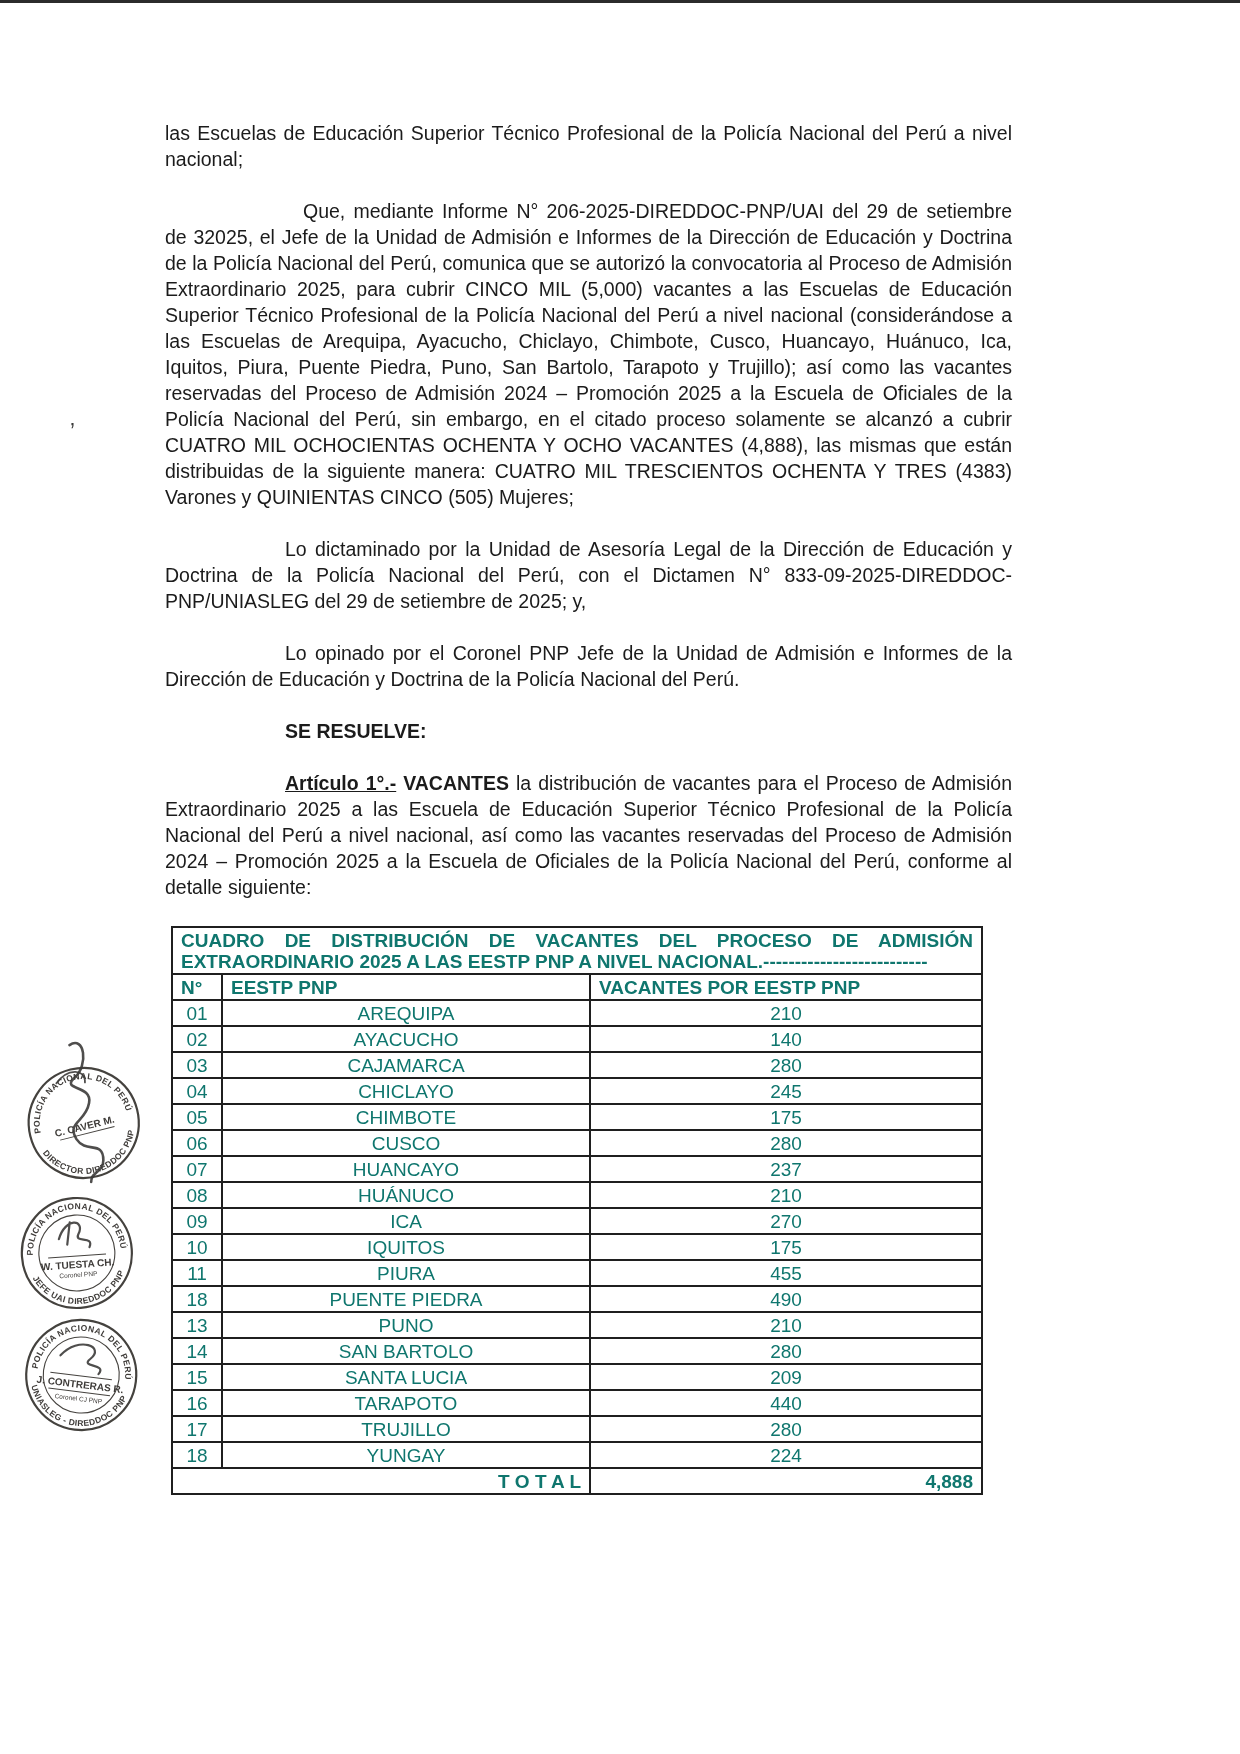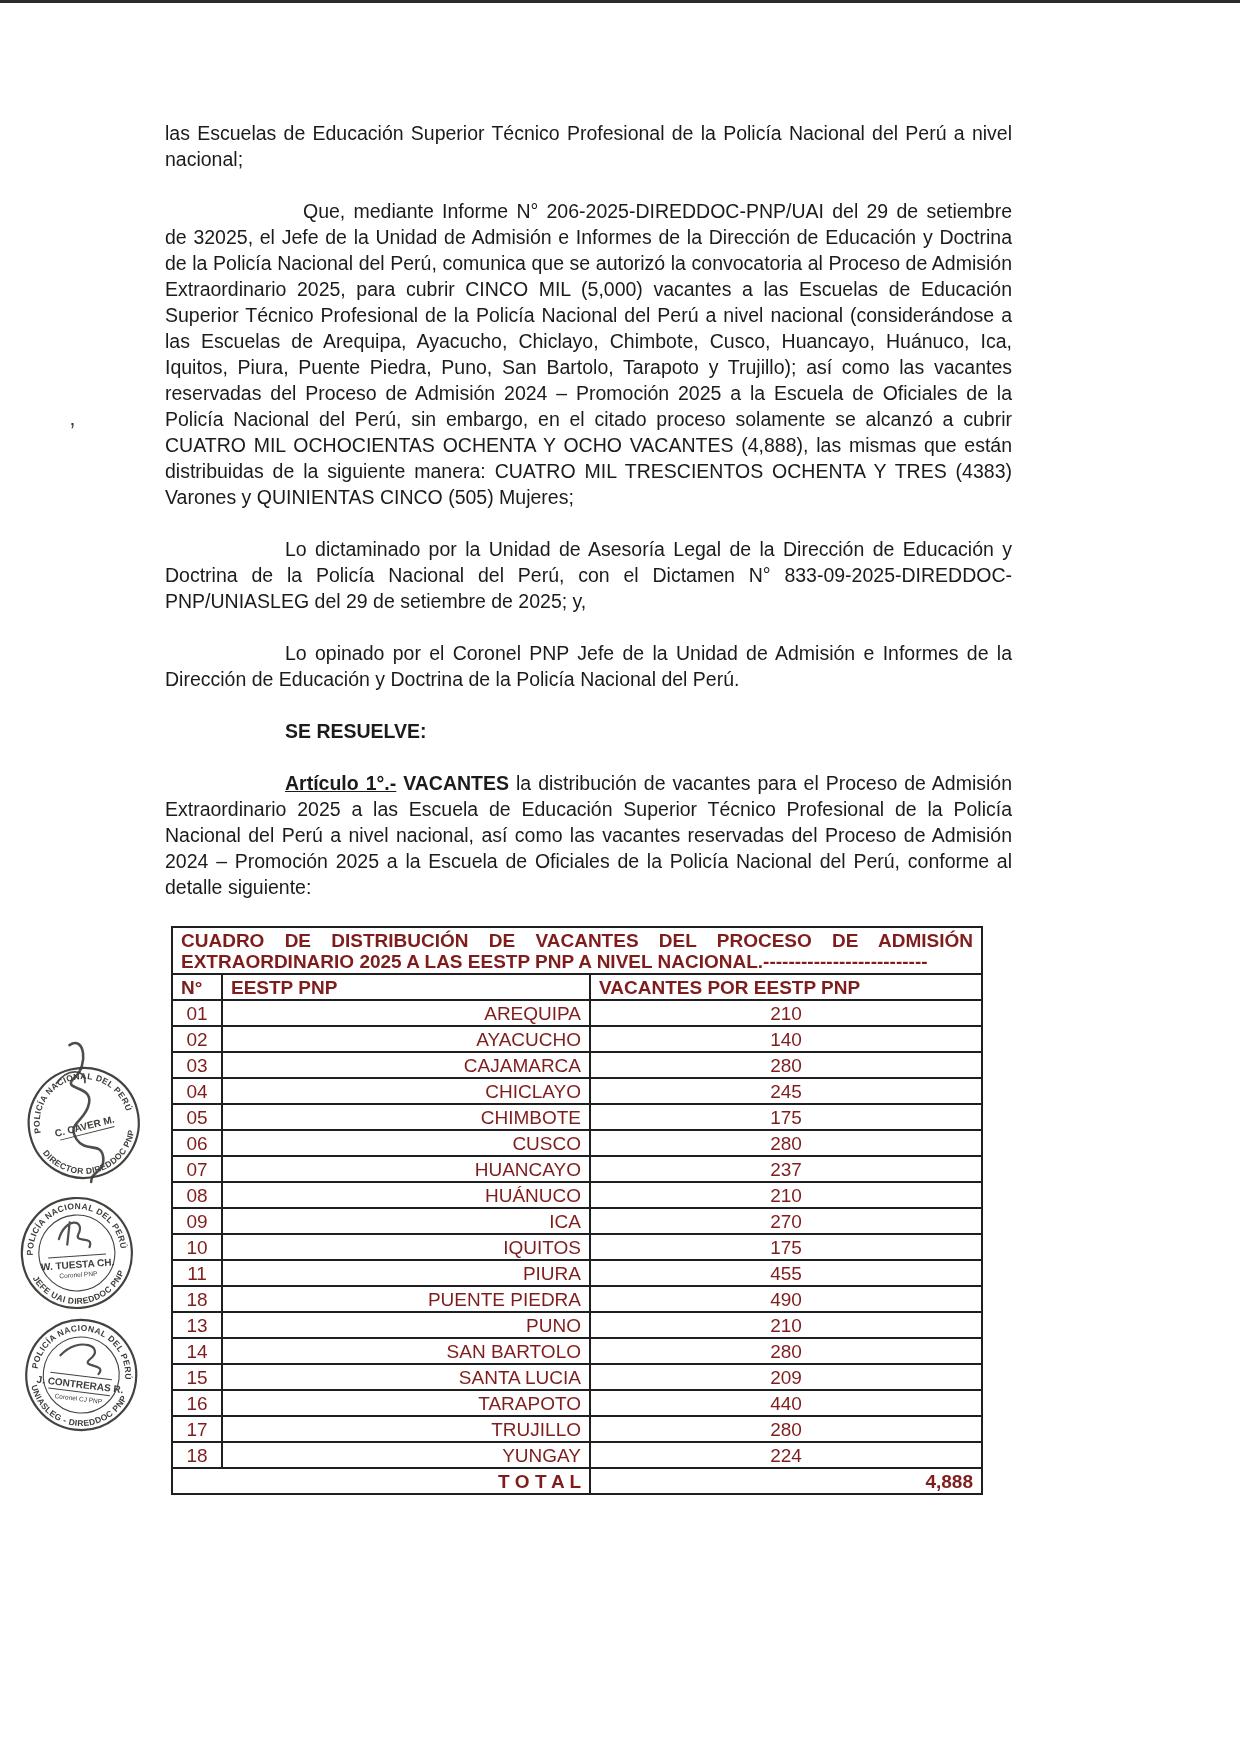--- a/index.html
+++ b/index.html
@@ -16,31 +16,31 @@
   }
   .para { margin:0 0 26px 0; }
   .indent { text-indent:120px; }
   .indent-lg { text-indent:138px; }
   .heading { text-indent:120px; font-weight:bold; }
   .bold { font-weight:bold; }
   .underline { text-decoration:underline; }
 
   table.vtable {
     border-collapse:collapse; width:812px; margin-top:14px; margin-left:6px;
-    table-layout:fixed; color:#7f1d1d;
+    table-layout:fixed; color:#0f766e;
   }
   table.vtable th, table.vtable td {
     border:2px solid #1f1f1f; padding:1.5px 8px; font-size:19px; line-height:21px;
     overflow:hidden; white-space:nowrap;
   }
   .ttl { font-weight:bold; text-align:left; white-space:normal; }
   .ttl1 { text-align:justify; text-align-last:justify; }
   .ttl2 { text-align:left; }
   .cell-num { text-align:center; padding-left:4px; padding-right:4px; }
-  .cell-school { text-align:right;margin-left:28px; }
+  .cell-school { text-align:center;margin-left:28px; }
   .cell-count { text-align:center; }
   th.h { font-weight:bold; text-align:left; }
   .total-label { text-align:right; font-weight:bold; }
   .total-value { text-align:right; font-weight:bold; }
 
   .stamp { position:absolute; opacity:0.92; }
   .stamp1 { left:8px;  top:1038px; transform:rotate(-14deg); }
   .stamp2 { left:2px;  top:1178px; transform:rotate(-4deg); }
   .stamp3 { left:6px;  top:1300px; transform:rotate(7deg); }
   .ring { fill:none; stroke:#35322e; stroke-width:2.2; }

